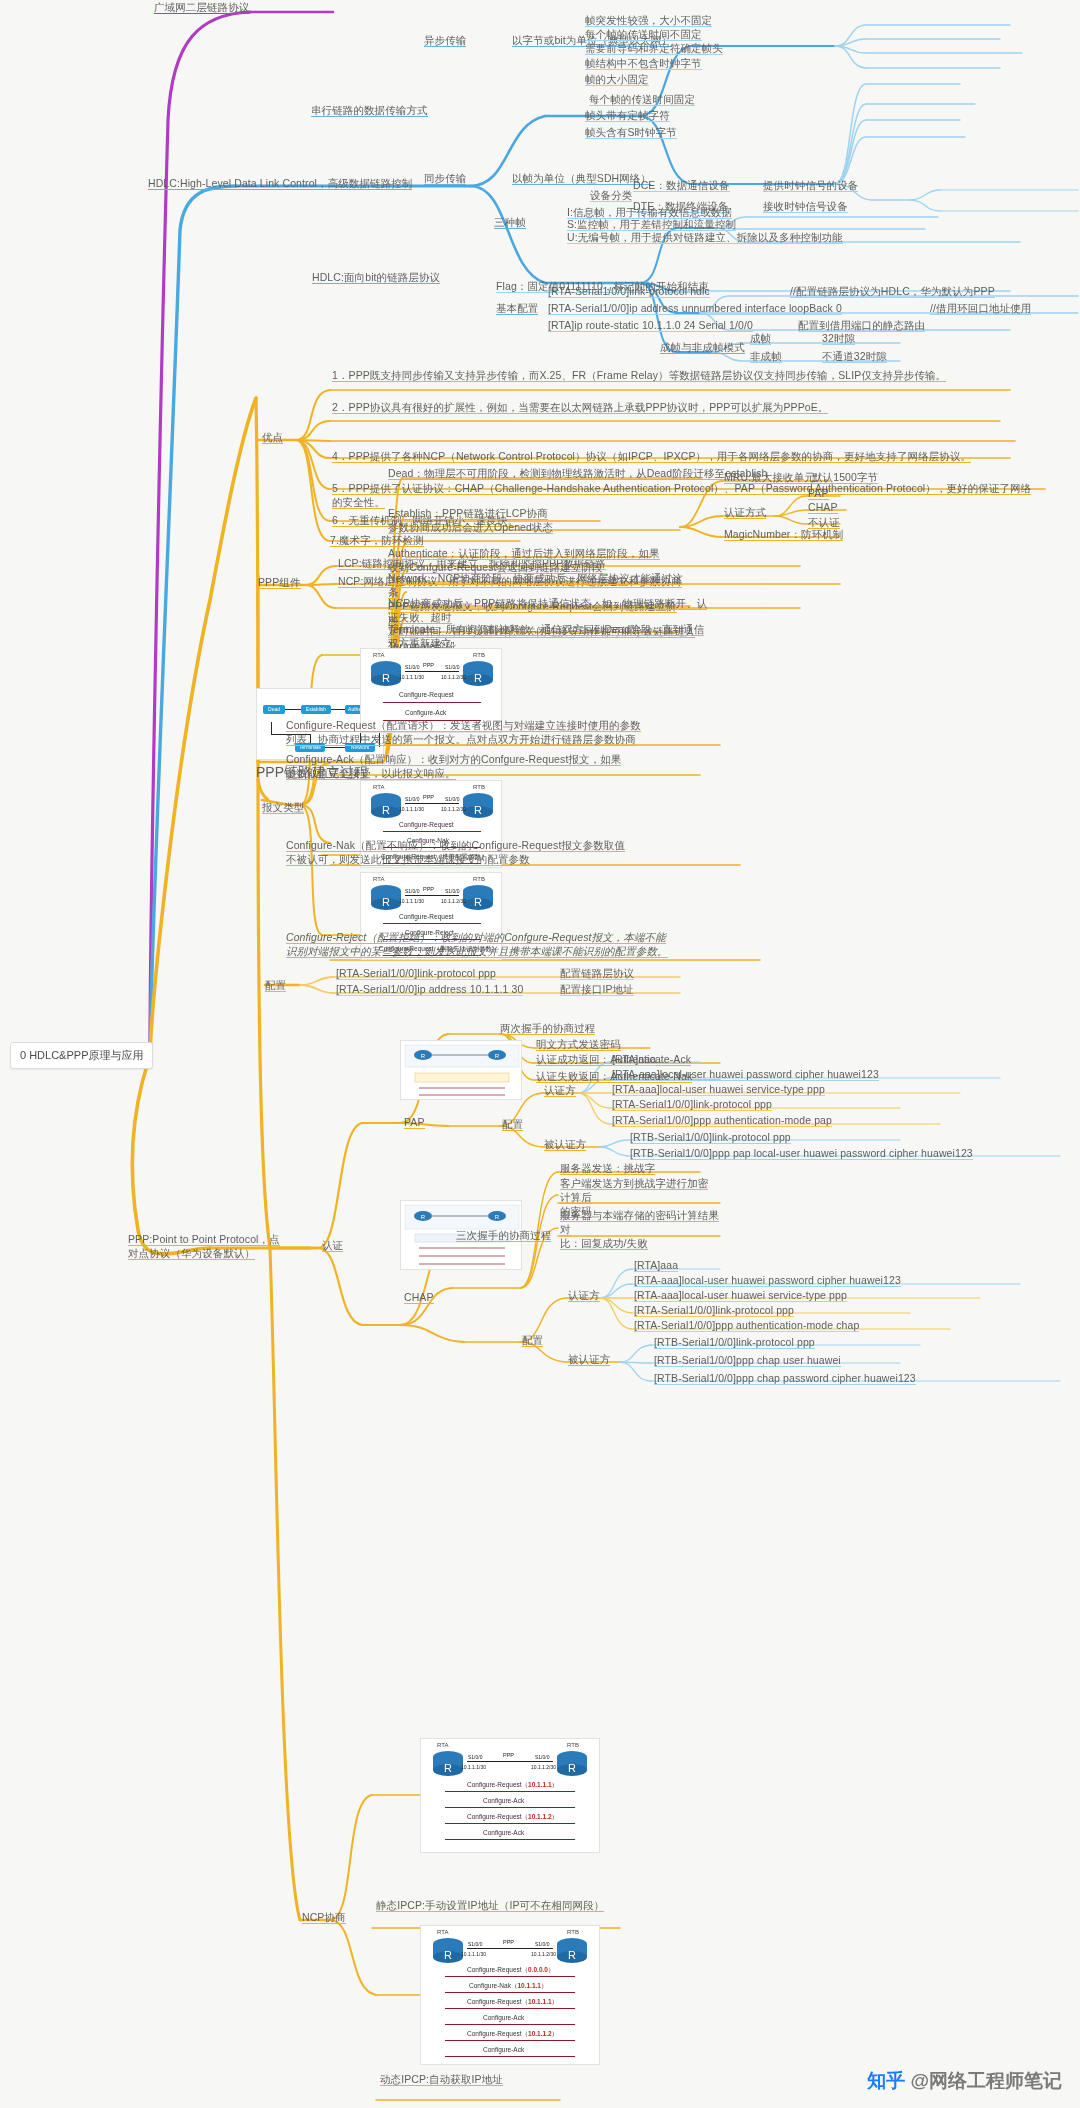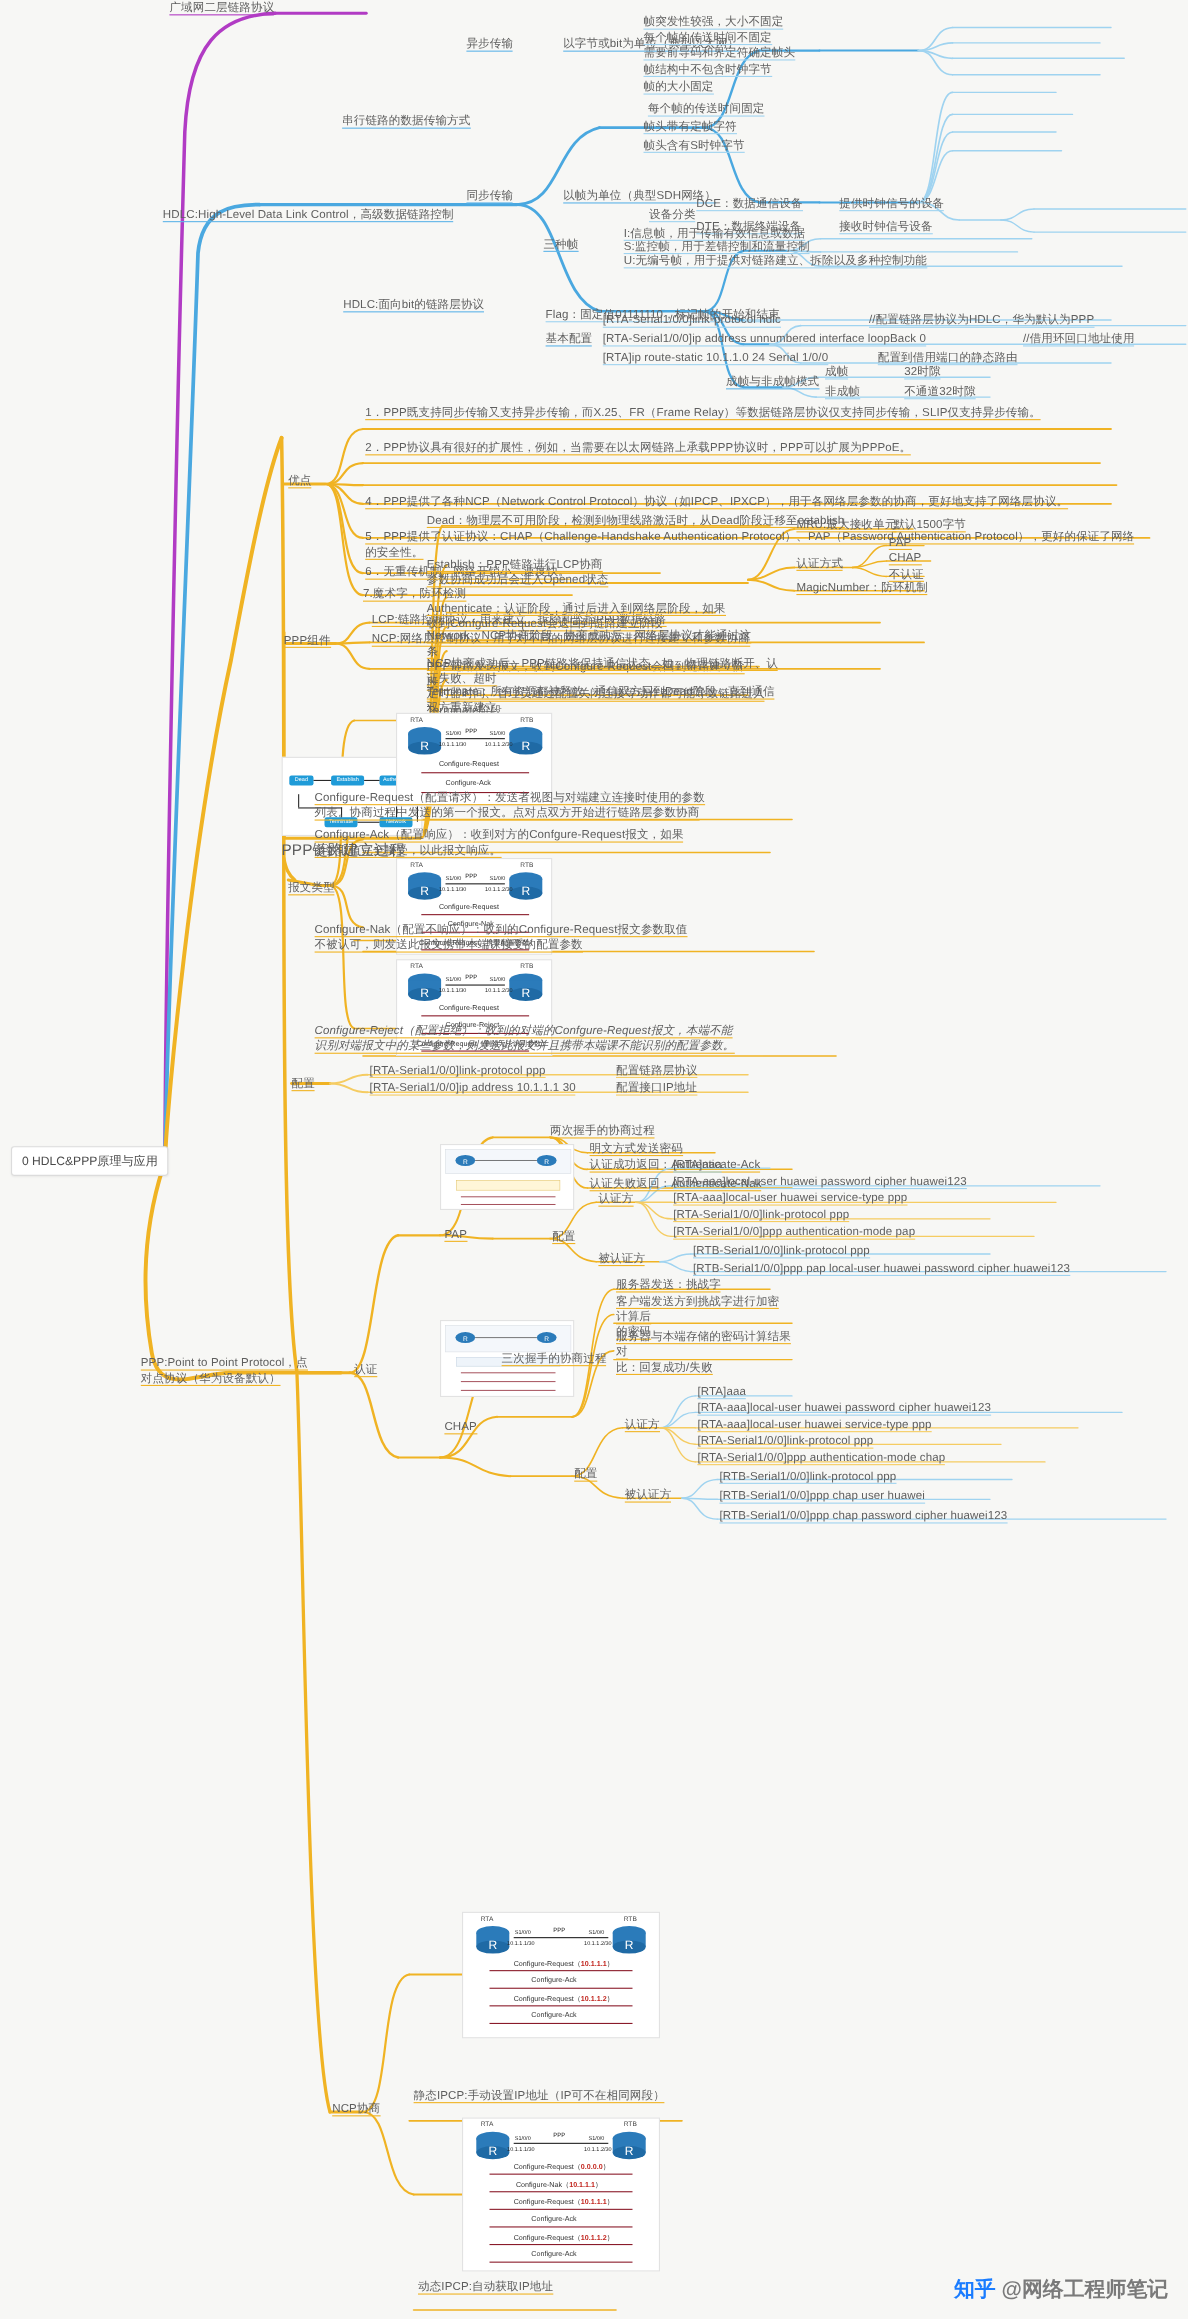--- a/index.html
+++ b/index.html
@@ -315,21 +315,21 @@
       <path d="M376 2100 L 560 2100" stroke="#f0b323" stroke-width="1.5"></path>
     </g>
   </svg>
 
   <div class="root" style="left:10px;top:1042px;">0 HDLC&amp;PPP原理与应用</div>
 
   <div class="node" style="left:154px;top:0px;">
     <span class="u-purple">广域网二层链路协议</span>
   </div>
 
-  <div class="node" style="left:134px;top:188px;padding-left:14px;">
+  <div class="node" style="left:134px;top:176px;padding-left:14px;">
     <span class="u-blue">HDLC:High-Level Data Link Control，高级数据链路控制</span>
   </div>
 
   <div class="node" style="left:311px;top:103px;">
     <span class="u-blue">串行链路的数据传输方式</span>
   </div>
 
   <div class="node" style="left:424px;top:33px;">
     <span class="u-blue">异步传输</span>
   </div>

